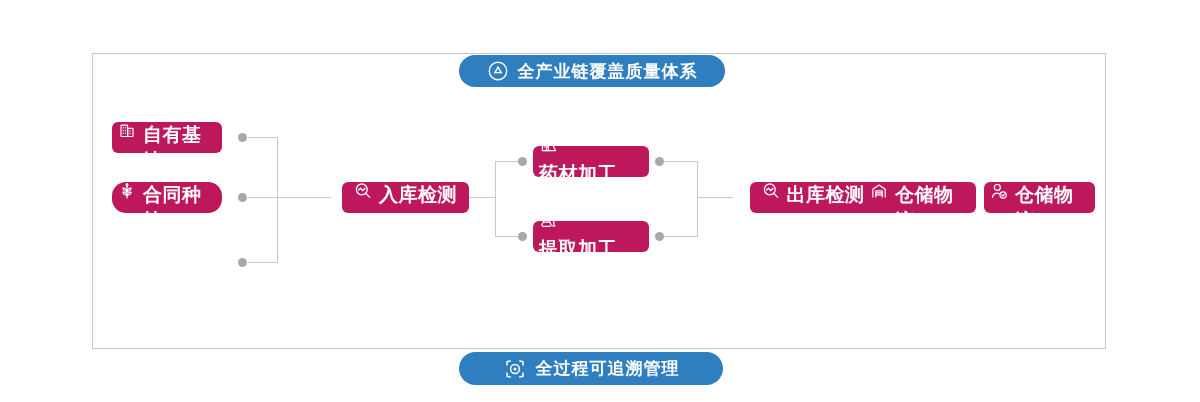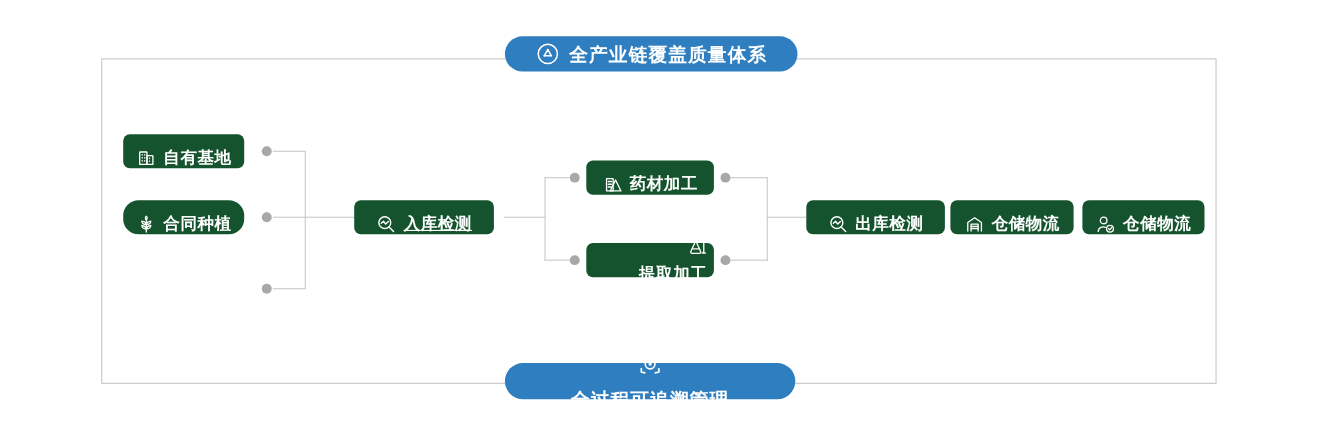--- a/index.html
+++ b/index.html
@@ -4,36 +4,36 @@
 <style>
   html,body{margin:0;padding:0;background:#fff;}
   .stage{
     position:relative;width:1200px;height:402px;background:#fff;overflow:hidden;
     font-family:"Liberation Sans","DejaVu Sans",sans-serif;
   }
   .frame{position:absolute;left:92px;top:53px;width:1012px;height:294px;border:1px solid #c6c6c6;}
   .banner{
     position:absolute;background:#2e7ec0;color:#fff;border-radius:17px;
     display:flex;align-items:center;justify-content:center;gap:9px;
-    font-size:17px;font-weight:700;letter-spacing:1px;
+    font-size:17px;font-weight:700;letter-spacing:1px;margin-top:22px;
   }
   .banner-top{left:459px;top:33px;width:266px;height:32px;}
-  .banner-bottom{left:459px;top:330px;width:264px;height:33px;flex-direction:column;}
+  .banner-bottom{left:459px;top:330px;width:264px;height:33px;}
   .node{
-    position:absolute;height:31px;background:#14532d;color:#fff;border-radius:6px;
-    display:flex;align-items:flex-end;justify-content:center;gap:7px;
-    font-size:15px;font-weight:600;letter-spacing:.5px;box-sizing:border-box;padding:0 6px;
+    position:absolute;height:31px;background:#be185d;color:#fff;border-radius:6px;
+    display:flex;align-items:flex-start;justify-content:center;gap:7px;
+    font-size:19px;font-weight:600;letter-spacing:.5px;box-sizing:border-box;padding:0 6px;
   }
   .n-base{left:112px;top:122px;width:110px;}
   .n-contract{left:112px;top:182px;width:110px;border-radius:14px;}
   .n-global{left:112px;top:247px;width:110px;}
-  .n-inbound{left:322px;top:182px;width:127px;text-decoration:underline;}
-  .n-herb{left:533px;top:146px;width:116px;}
+  .n-inbound{left:342px;top:182px;width:127px;}
+  .n-herb{left:533px;top:146px;width:116px;flex-direction:column;}
   .n-extract{left:533px;top:221px;width:116px;flex-direction:column;}
-  .n-outbound{left:733px;top:182px;width:126px;}
+  .n-outbound{left:750px;top:182px;width:126px;}
   .n-warehouse{left:864px;top:182px;width:112px;}
   .n-service{left:984px;top:182px;width:111px;}
   .ln{position:absolute;background:#c9c9c9;}
   .dot{position:absolute;width:9px;height:9px;border-radius:50%;background:#a8a8a8;}
   .icon{display:flex;align-items:center;justify-content:center;flex:0 0 auto;}
   svg{display:block;}
 </style>
 </head>
 <body>
 

